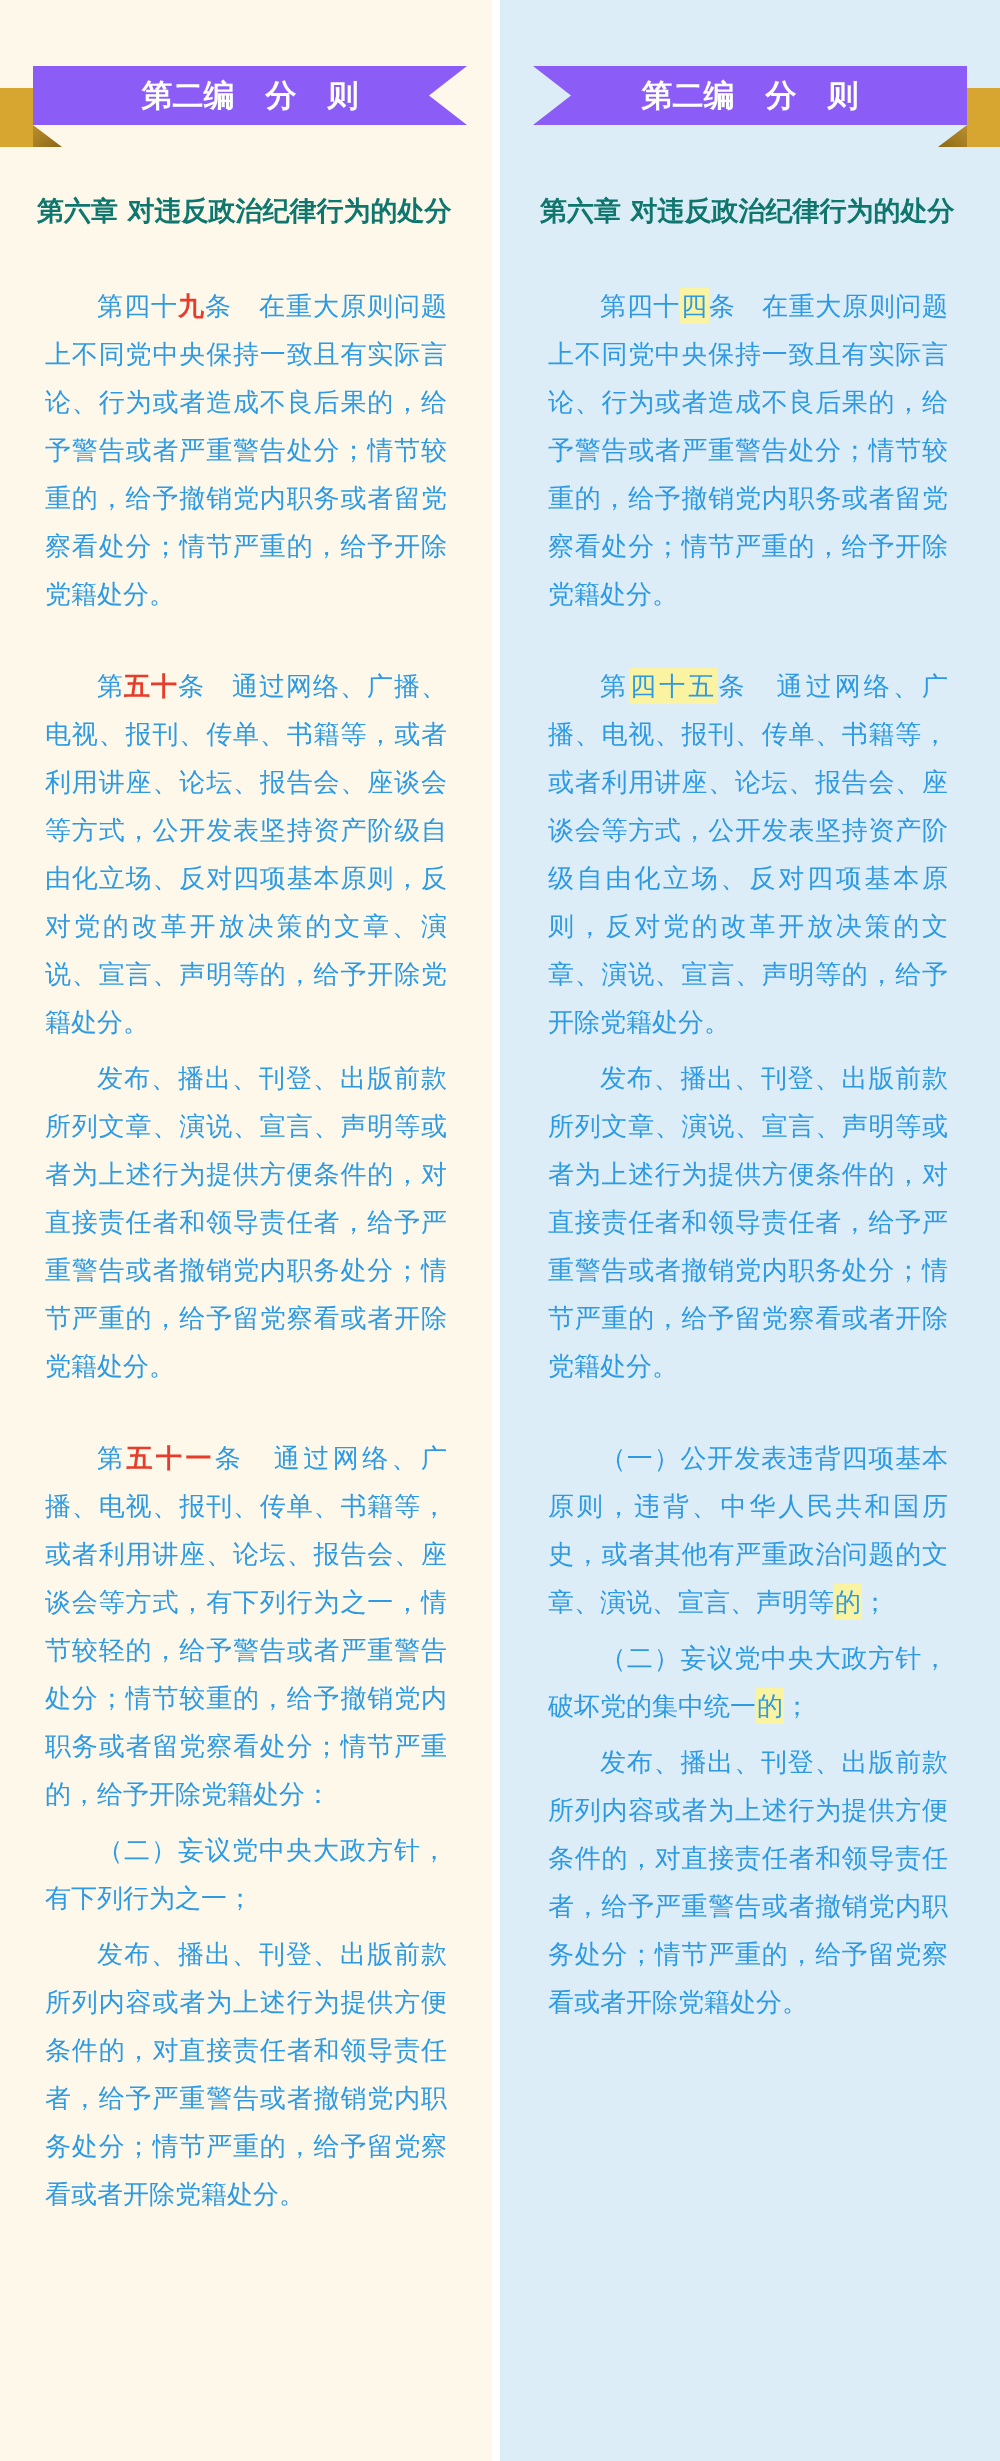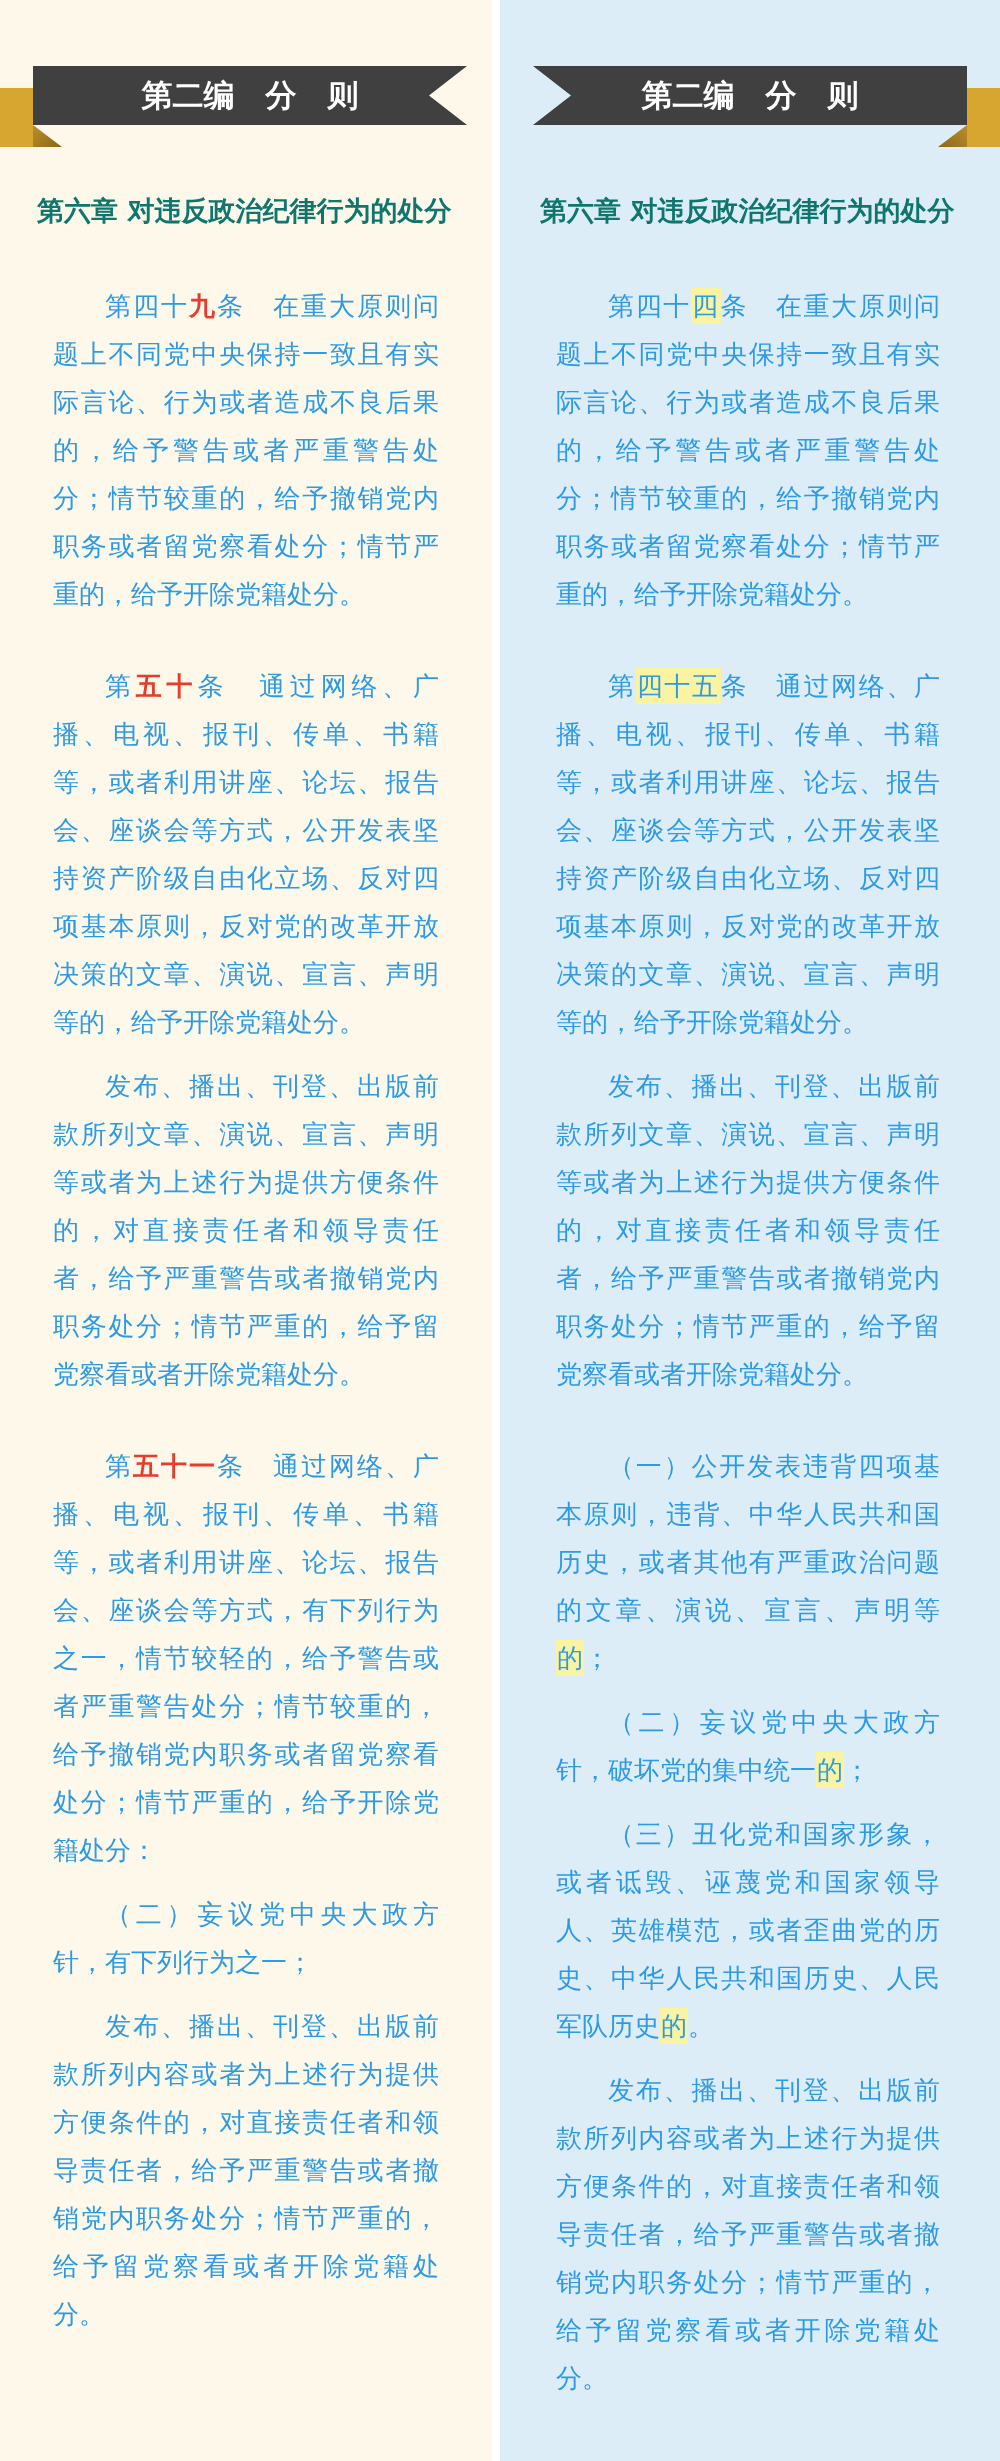--- a/index.html
+++ b/index.html
@@ -31,39 +31,39 @@
     background: linear-gradient(135deg, #bb8e2b 0%, #8a6817 100%);
     clip-path: polygon(0 0, 100% 100%, 0 100%);
   }
   .right .fold {
     right: 33px;
     background: linear-gradient(225deg, #bb8e2b 0%, #8a6817 100%);
     clip-path: polygon(100% 0, 100% 100%, 0 100%);
   }
   .ribbon {
     position: absolute; top: 66px; height: 59px; width: 434px;
-    background: #404040;
+    background: #8b5cf6;
     display: flex; align-items: center; justify-content: center;
     color: #ffffff; font-weight: bold; font-size: 31px;
     line-height: 59px; white-space: pre;
   }
   .left  .ribbon { left: 33px;  clip-path: polygon(0 0, 100% 0, calc(100% - 38px) 50%, 100% 100%, 0 100%); }
   .right .ribbon { right: 33px; clip-path: polygon(0 0, 100% 0, 100% 100%, 0 100%, 38px 50%); }
 
   
   .content { position: relative; margin: 190px 37px 0 37px; }
   .column.right .content { margin: 190px 44px 0 40px; }
   .chapter {
     margin: 0; font-size: 27px; font-weight: bold;
     line-height: 42px; white-space: nowrap; color: #0f766e;
   }
   .articles { margin-top: 50px; }
   .article + .article { margin-top: 44px; }
   .para {
-    margin: 16px; font-size: 26px; line-height: 48px;
+    margin: 8px; font-size: 26px; line-height: 48px;
     color: #2d9ae3; text-align: justify; text-indent: 2em;
   }
   .seg-red { color: #e63c2b; font-weight: bold; }
   .seg-hl  { background: #f9f3a2; padding: 3px 1px; }
 </style>
 </head>
 <body>
 
 <section class="column left">
   <div class="banner">
@@ -106,18 +106,17 @@
         <div class="article">
           <p class="para"><span>第四十</span><span class="seg-hl">四</span><span>条</span><span>　在重大原则问题上不同党中央保持一致且有实际言论、行为或者造成不良后果的，给予警告或者严重警告处分；情节较重的，给予撤销党内职务或者留党察看处分；情节严重的，给予开除党籍处分。</span></p>
         </div>
         <div class="article">
           <p class="para"><span>第</span><span class="seg-hl">四十五</span><span>条</span><span>　通过网络、广播、电视、报刊、传单、书籍等，或者利用讲座、论坛、报告会、座谈会等方式，公开发表坚持资产阶级自由化立场、反对四项基本原则，反对党的改革开放决策的文章、演说、宣言、声明等的，给予开除党籍处分。</span></p>
           <p class="para"><span>发布、播出、刊登、出版前款所列文章、演说、宣言、声明等或者为上述行为提供方便条件的，对直接责任者和领导责任者，给予严重警告或者撤销党内职务处分；情节严重的，给予留党察看或者开除党籍处分。</span></p>
         </div>
         <div class="article">
           <p class="para"><span>（一）公开发表违背四项基本原则，违背、中华人民共和国历史，或者其他有严重政治问题的文章、演说、宣言、声明等</span><span class="seg-hl">的</span><span>；</span></p>
           <p class="para"><span>（二）妄议党中央大政方针，破坏党的集中统一</span><span class="seg-hl">的</span><span>；</span></p>
-          <p class="para"><span>（三）丑化党和国家形象，或者诋毁、诬蔑党和国家领导人、英雄模范，或者歪曲党的历史、中华人民共和国历史、人民军队历史</span><span class="seg-hl">的</span><span>。</span></p>
           <p class="para"><span>发布、播出、刊登、出版前款所列内容或者为上述行为提供方便条件的，对直接责任者和领导责任者，给予严重警告或者撤销党内职务处分；情节严重的，给予留党察看或者开除党籍处分。</span></p>
         </div>
       </div>
   </div>
 </section>
 
 </body></html>

